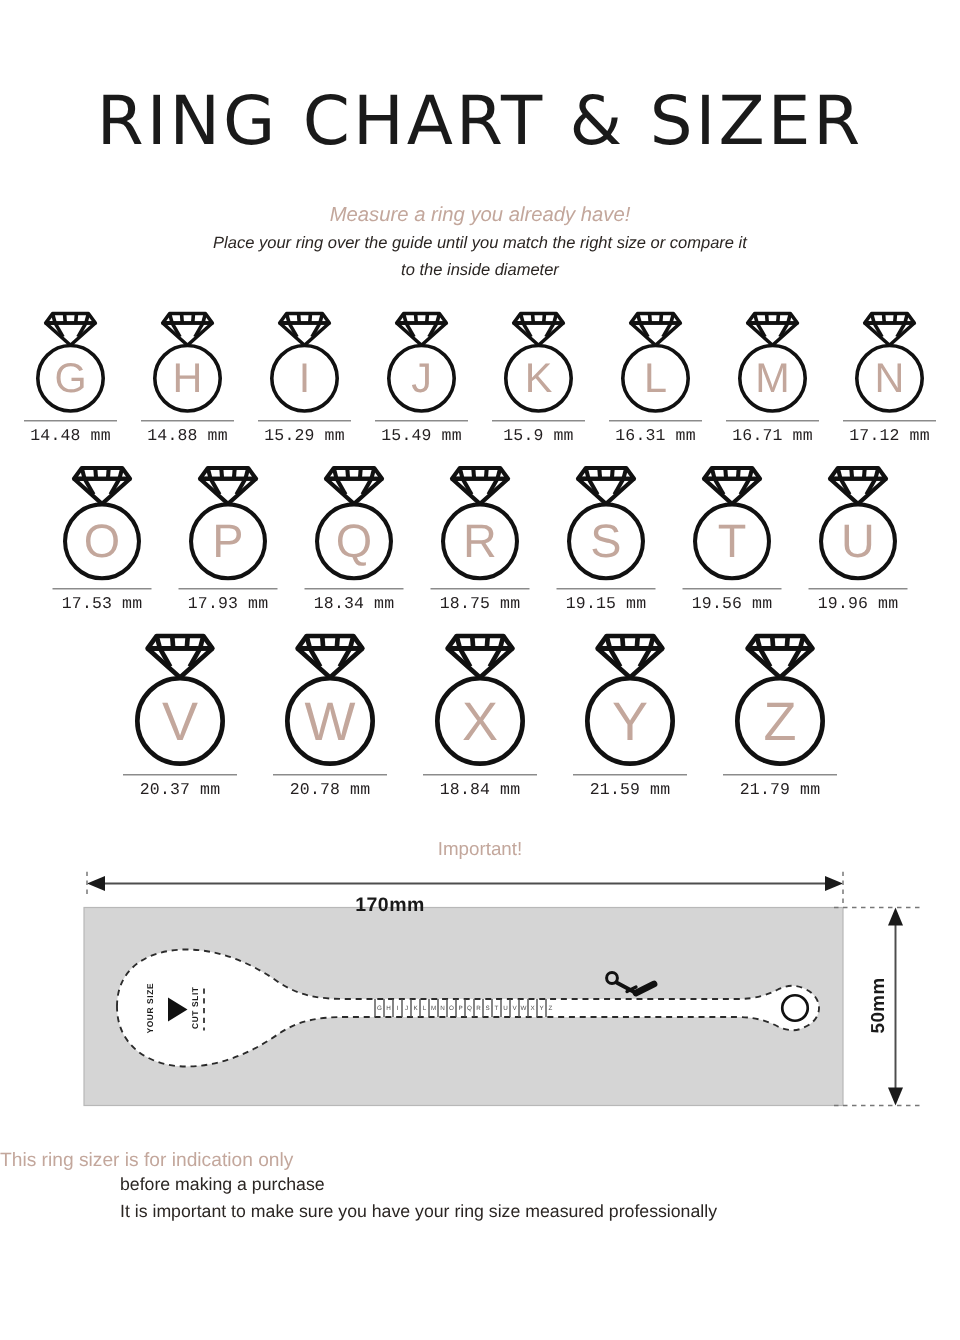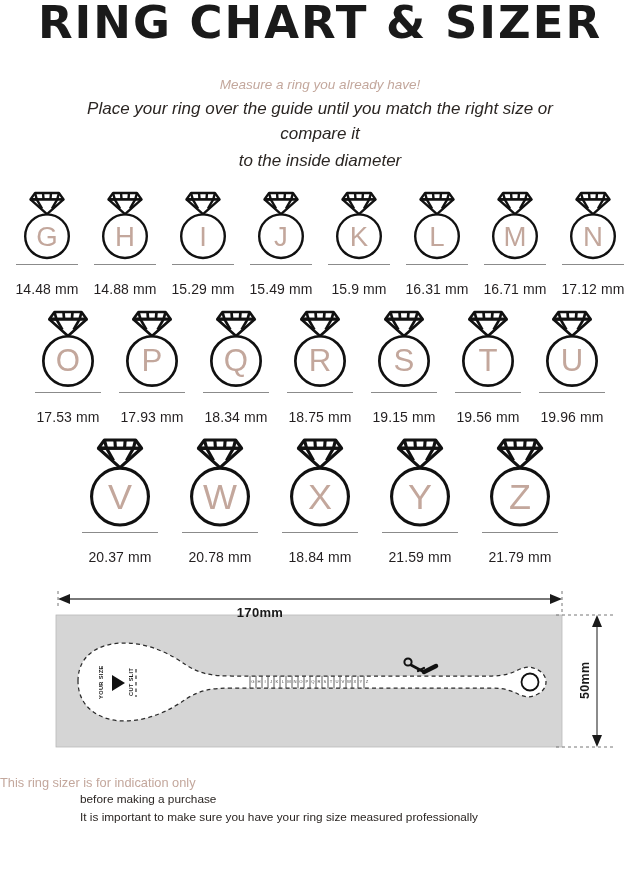--- a/index.html
+++ b/index.html
@@ -14,41 +14,42 @@
     font-family: "Liberation Sans", sans-serif;
     color: #231f20;
     overflow: hidden;
   }
 
   
   .title {
     text-align: center;
     font-size: 45px;
     letter-spacing: 2.0px;
-    font-weight: 700;
+    font-weight: 400;
     color: #1a1a1a;
     margin: 0;
+    padding-top: 58px;
     line-height: 1;
     font-family: "DejaVu Sans", sans-serif;
   }
 
   
   .intro {
     text-align: center;
     margin-top: 30px;
     font-style: italic;
   }
   .intro-accent {
     color: #c3a79c;
     font-size: 13.5px;
     line-height: 1.5;
   }
   .intro-sub {
     color: #2b2623;
-    font-size: 17px;
+    font-size: 11px;
     line-height: 1.45;
     margin-top: 2px;
     max-width: 470px;
     margin-left: auto;
     margin-right: auto;
   }
 
   
   .ring-rows {
     margin-top: 18px;
@@ -82,25 +83,26 @@
   .ring-rule {
     width: 62px;
     height: 1px;
     background: #8b8b8b;
     margin-top: 4px;
   }
   .ring-row.row2 .ring-rule { width: 66px; }
   .ring-row.row3 .ring-rule { width: 76px; }
 
   .ring-mm {
-    font-size: 14px;
+    font-size: 11px;
     color: #231f20;
-    margin-top: 16px;
+    margin-top: 4px;
     letter-spacing: 0.1px;
     white-space: nowrap;
+    font-family: Liberation Mono, monospace;
   }
 
   
   .important {
     text-align: center;
     margin-top: 26px;
   }
   .important-accent {
     color: #c3a79c;
     font-size: 12.5px;
@@ -646,20 +648,21 @@
     <text x="33" y="58.599999999999994" text-anchor="middle" dominant-baseline="central" font-family="Liberation Sans, sans-serif" font-size="36" fill="#c3a79c">Z</text>
   </svg>
         </div>
         <div class="ring-rule"></div>
         <div class="ring-mm">21.79 mm</div>
       </div>
     </div>
 </div>
 
 <div class="important">
+  <div class="important-accent">Important!</div>
 </div>
 
 <div class="sizer-wrap">
   <svg class="sizer-svg" width="640" height="180" viewBox="0 0 640 180">
 
     <g stroke="#4d4d4d" fill="#1a1a1a">
       <line x1="66" y1="8" x2="554" y2="8" stroke-width="1.3"></line>
       <polygon points="58,8 70,3 70,13" stroke="none"></polygon>
       <polygon points="562,8 550,3 550,13" stroke="none"></polygon>
     </g>

